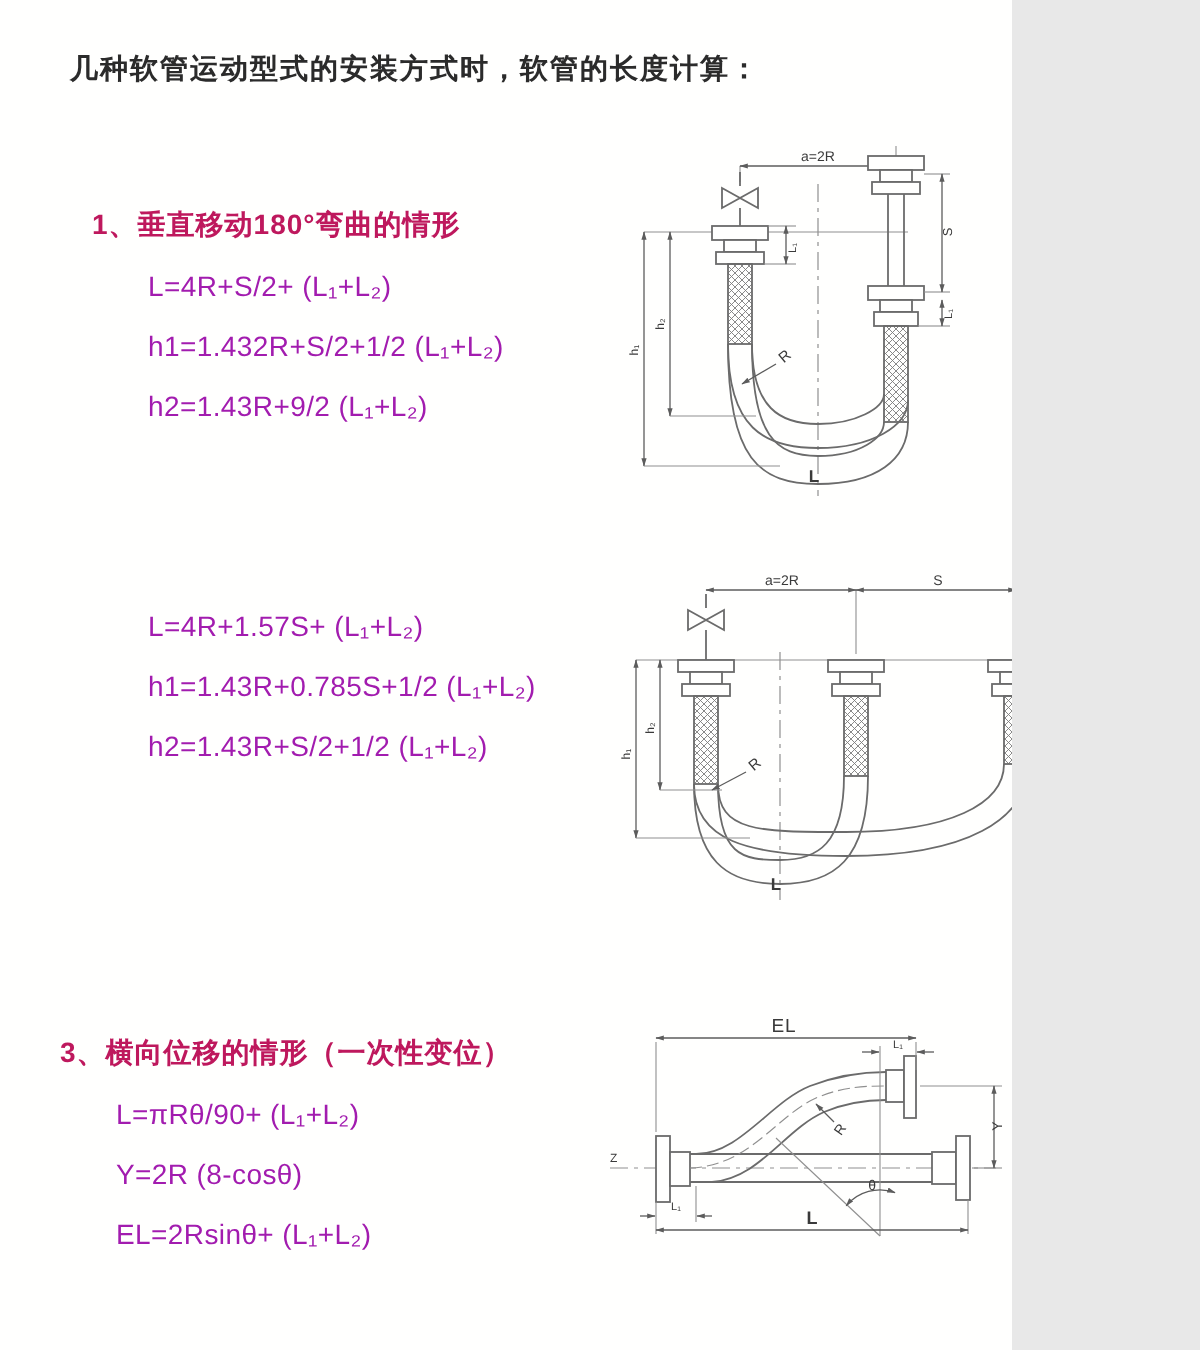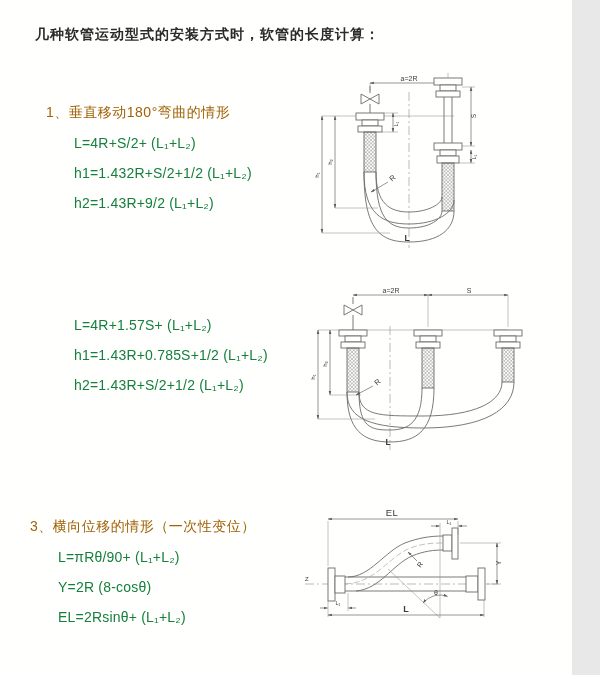--- a/index.html
+++ b/index.html
@@ -2,38 +2,38 @@
 <html><head>
 <meta charset="utf-8">
 <style>
   html,body{margin:0;padding:0;}
   body{
     font-family:"Liberation Sans","DejaVu Sans",sans-serif;
     background:#e8e8e8;
   }
   .page{
     position:relative;
-    width:572px;height:675px;
+    width:506px;height:675px;
     background:#fffffe;
     overflow:hidden;
     color:#2f2f2f;
   }
   .doc-title{
     position:absolute;left:35px;top:26px;
     font-size:14px;font-weight:700;letter-spacing:1px;
     color:#2b2b2b;white-space:nowrap;
   }
   .sec{position:absolute;width:280px;}
   .sec-heading{
-    font-size:14px;font-weight:400;letter-spacing:0.5px;
-    color:#a16207;margin-bottom:13px;white-space:nowrap;
+    font-size:14px;font-weight:700;letter-spacing:0.5px;
+    color:#be185d;margin-bottom:13px;white-space:nowrap;
   }
   .formula{
-    font-size:14px;font-weight:400;color:#15803d;
-    margin:12px 0 14px 28px;letter-spacing:0.2px;white-space:nowrap;
+    font-size:14px;font-weight:400;color:#a21caf;
+    margin:0 0 14px 28px;letter-spacing:0.2px;white-space:nowrap;
   }
   .sec1{left:46px;top:104px;}
   .sec2{left:46px;top:305px;}
   .sec3{left:30px;top:518px;}
   svg{position:absolute;overflow:visible;}
   #d1{left:308px;top:70px;}
   #d2{left:303px;top:282px;}
   #d3{left:300px;top:505px;}
   svg .ln{stroke:#6b6b6b;stroke-width:0.9;fill:none;}
   svg .thin{stroke:#8f8f8f;stroke-width:0.55;fill:none;}

